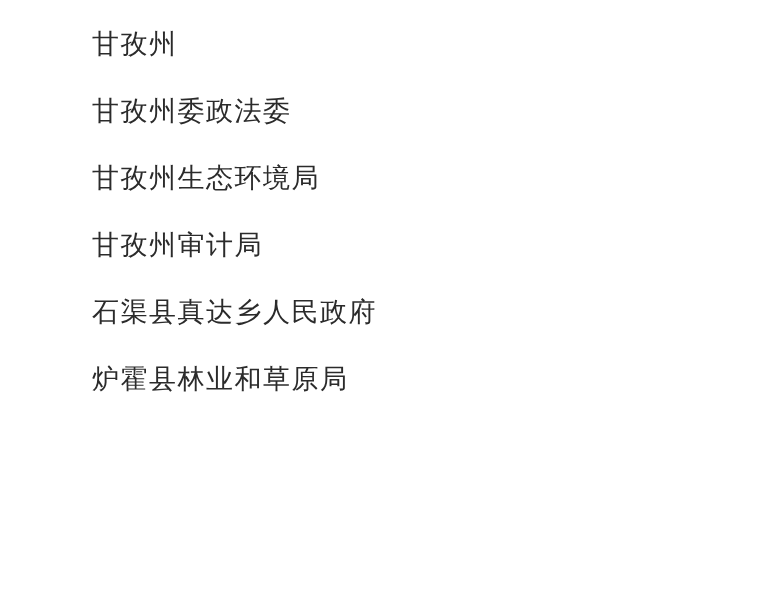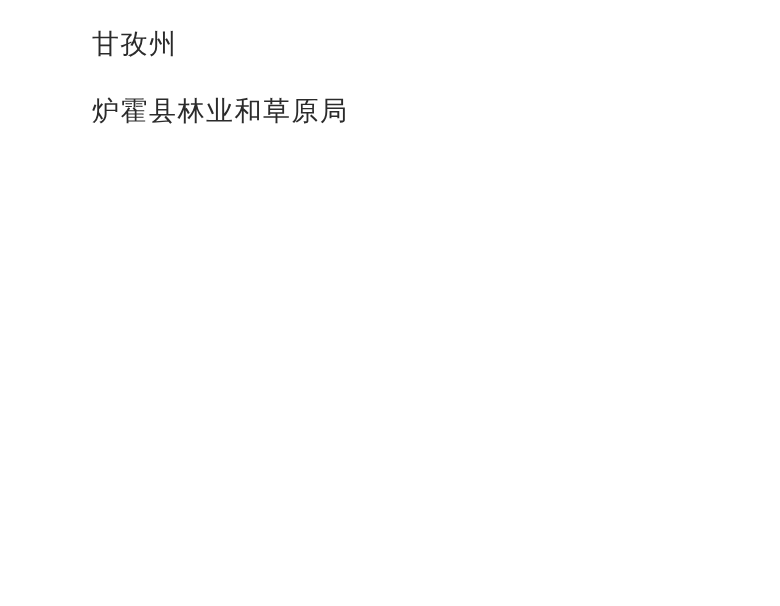--- a/index.html
+++ b/index.html
@@ -34,14 +34,18 @@
   }
   .doc-line:first-child {
     margin-top: 10px;
   }
 </style>
 </head>
 <body>
 
 <div id="document-page">
   <div class="doc-line">甘孜州</div>
+  <div class="doc-line">甘孜州委政法委</div>
+  <div class="doc-line">甘孜州生态环境局</div>
+  <div class="doc-line">甘孜州审计局</div>
+  <div class="doc-line">石渠县真达乡人民政府</div>
   <div class="doc-line">炉霍县林业和草原局</div>
 </div>
 
 </body></html>

